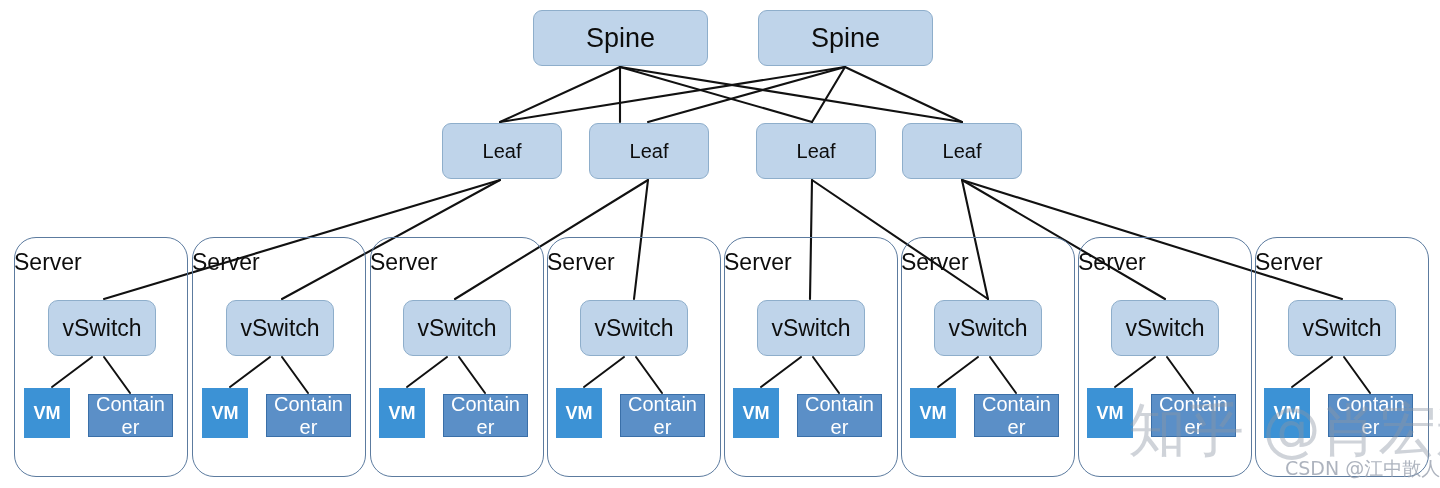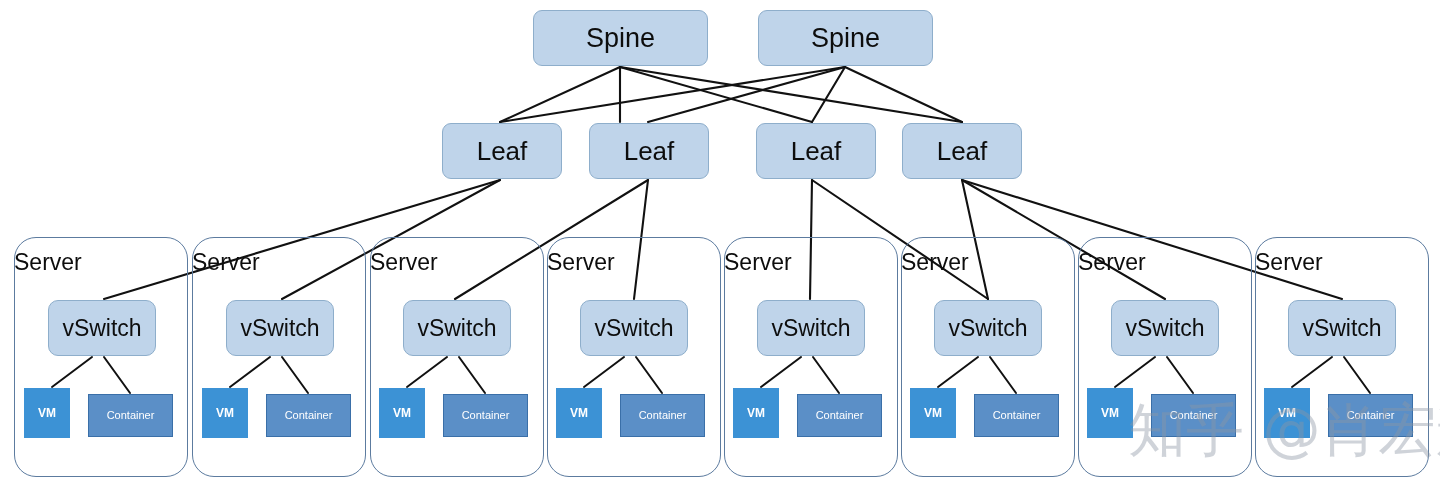--- a/index.html
+++ b/index.html
@@ -23,21 +23,21 @@
     z-index:3;
   }
   .spine,.leaf,.vswitch{
     background:#BFD4EA;
     border:1px solid #8EAECB;
     border-radius:9px;
     color:#0d0d0d;
     font-weight:400;
   }
   .spine{font-size:27px;}
-  .leaf{font-size:26px;}
+  .leaf{font-size:20px;}
   .vswitch{font-size:23px;border-radius:10px;}
 
   .server{
     position:absolute;
     box-sizing:border-box;
     background:transparent;
     border:1.6px solid #5C7B9F;
     border-radius:22px;
     z-index:2;
   }
@@ -50,33 +50,33 @@
     z-index:3;
   }
 
   .vm{
     position:absolute;
     box-sizing:border-box;
     background:#3C92D5;
     border:1px solid #3C92D5;
     display:flex;align-items:center;justify-content:center;
     color:#ffffff;
-    font-size:12px;
+    font-size:18px;
     font-weight:700;
     z-index:3;
   }
   .container-box{
     position:absolute;
     box-sizing:border-box;
     background:#5B8FC7;
     border:1.4px solid #3A6FA8;
     display:flex;align-items:center;justify-content:center;
     text-align:center;
     color:#ffffff;
-    font-size:11px;
+    font-size:20px;
     line-height:1.15;
     padding:2px 4px;
     z-index:3;
     word-break:break-all;
   }
 
   
   #wm-main{
     position:absolute;
     left:1128px;top:392px;
@@ -242,14 +242,15 @@
       </div>
       <div class="vm" style="left: 1264px; top: 388px; width: 46px; height: 50px;">
         <span>VM</span>
       </div>
       <div class="container-box" style="left: 1328px; top: 394px; width: 85px; height: 43px;">
         <span>Container</span>
       </div>
     </div>
 
   <div id="wm-main">知乎 @肖宏辉</div>
+  <div id="wm-sub">CSDN @江中散人</div>
 
 </div>
 
 </body></html>

